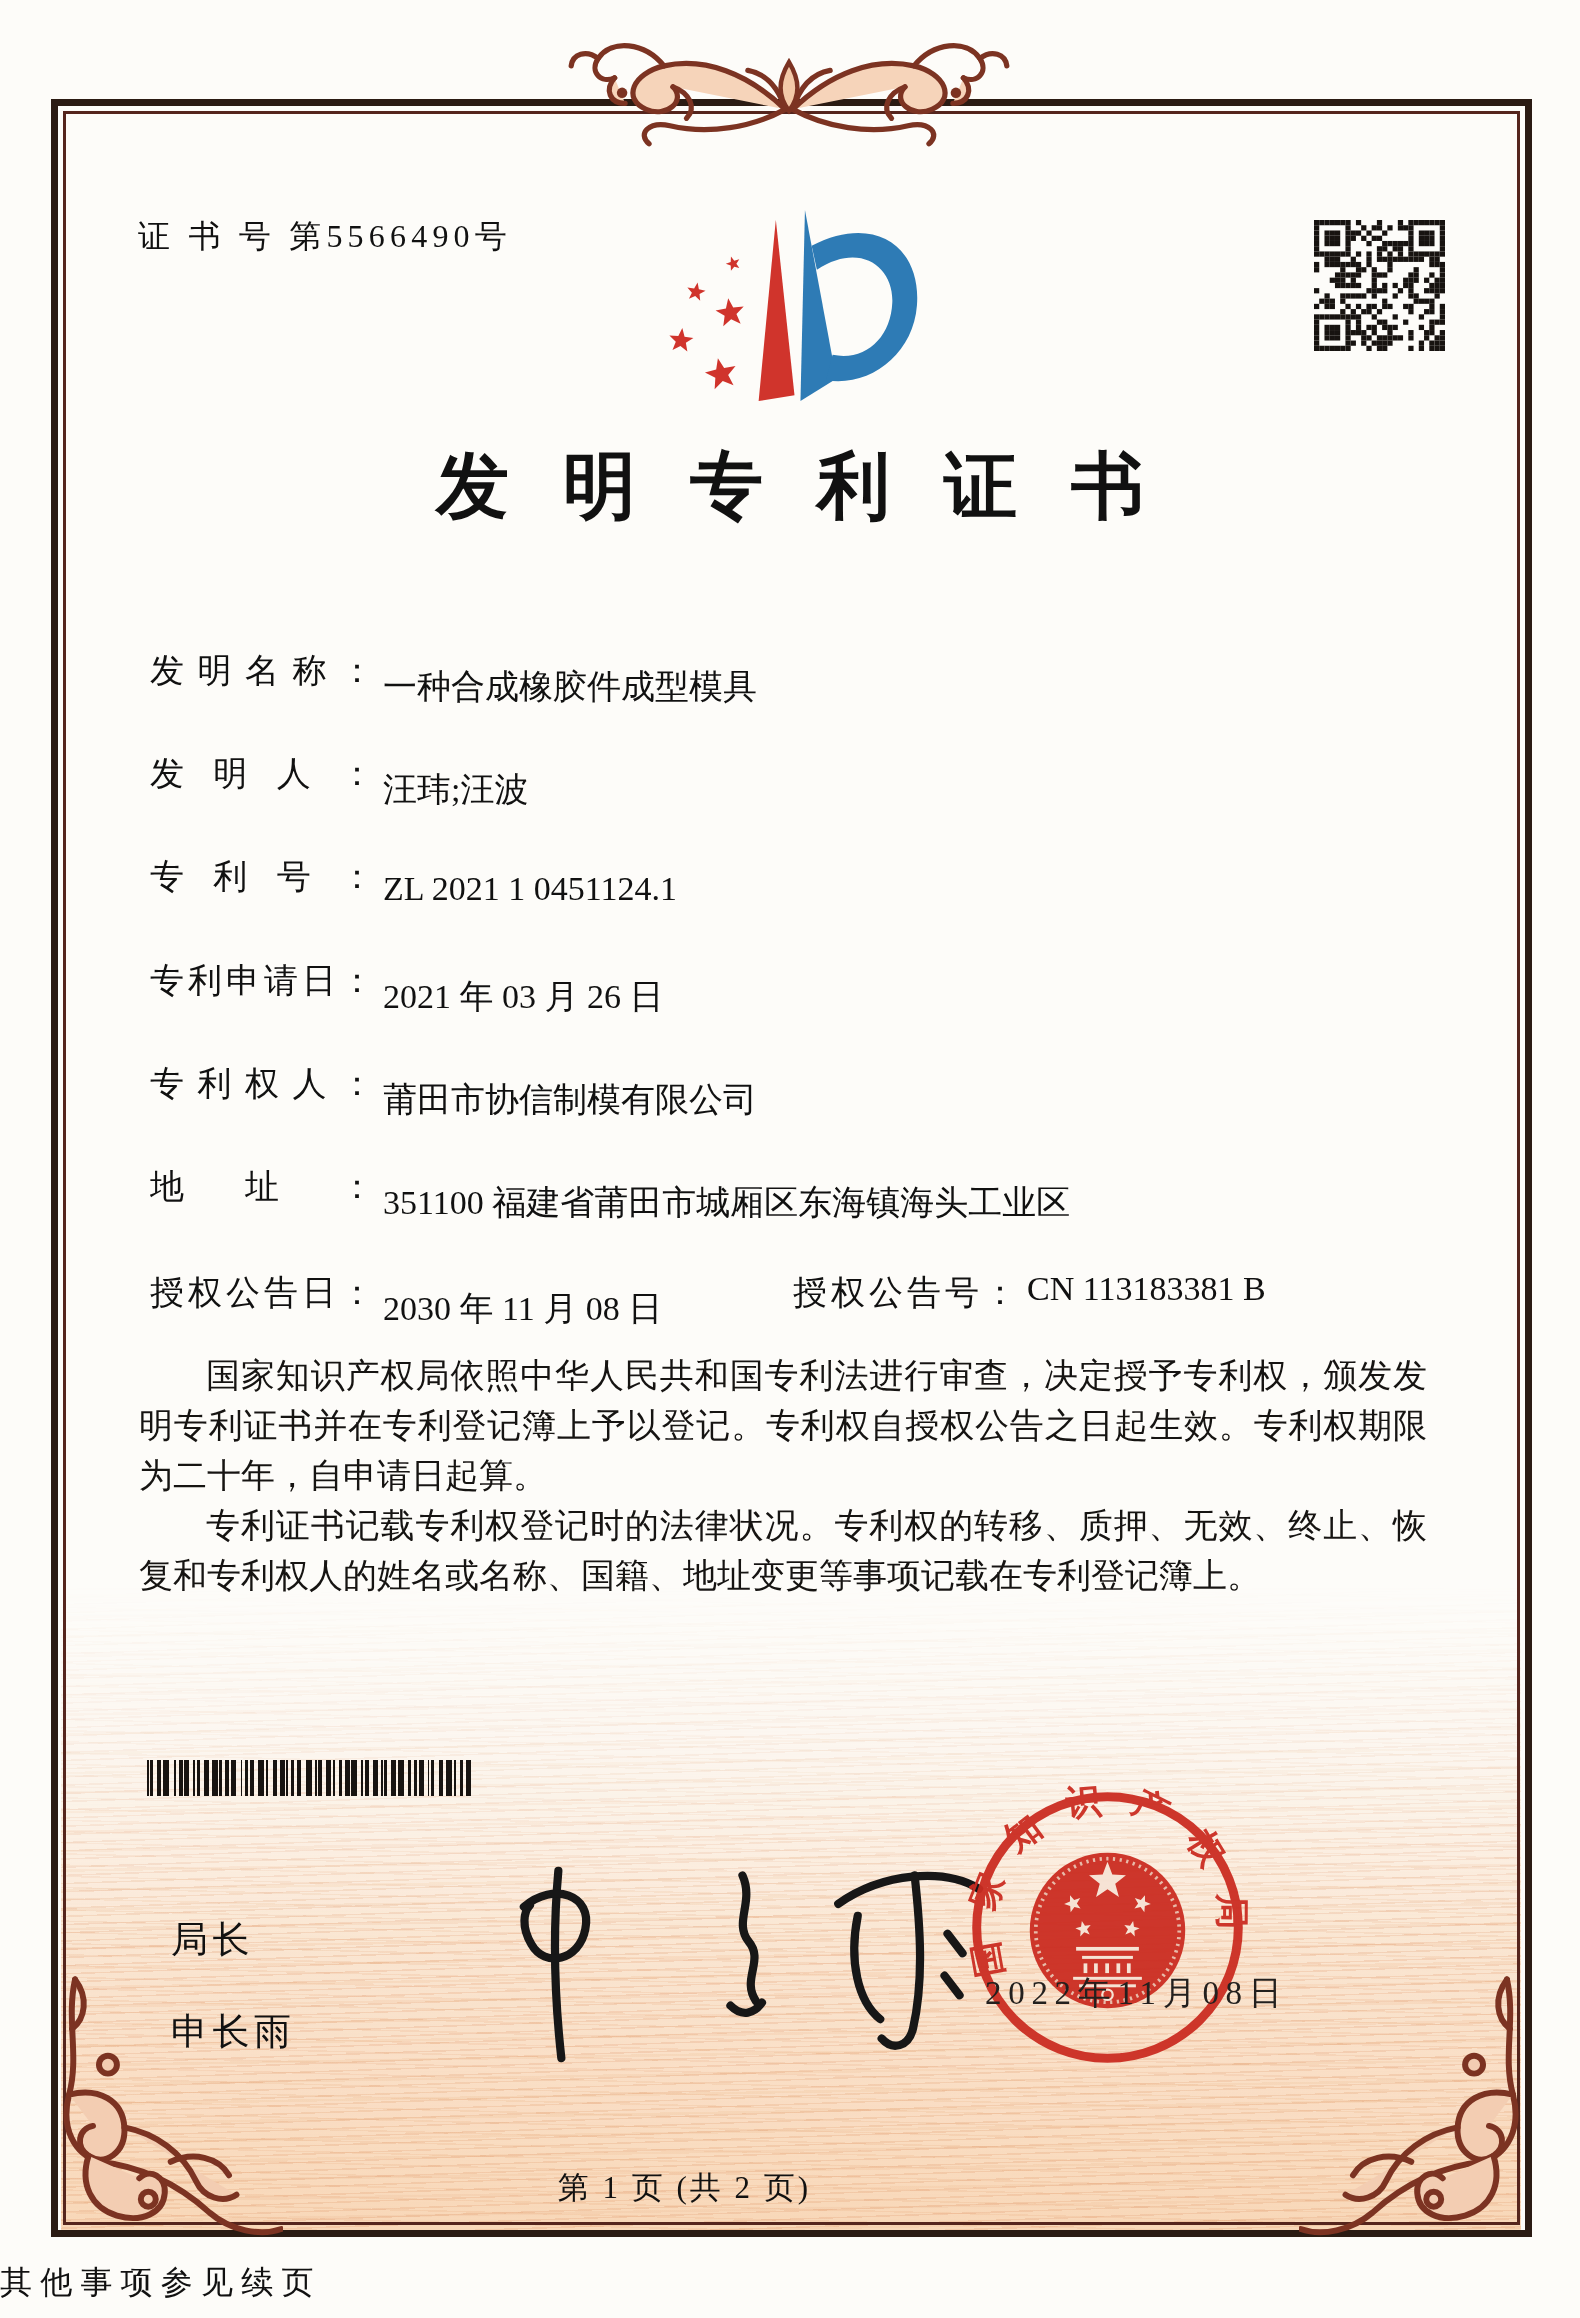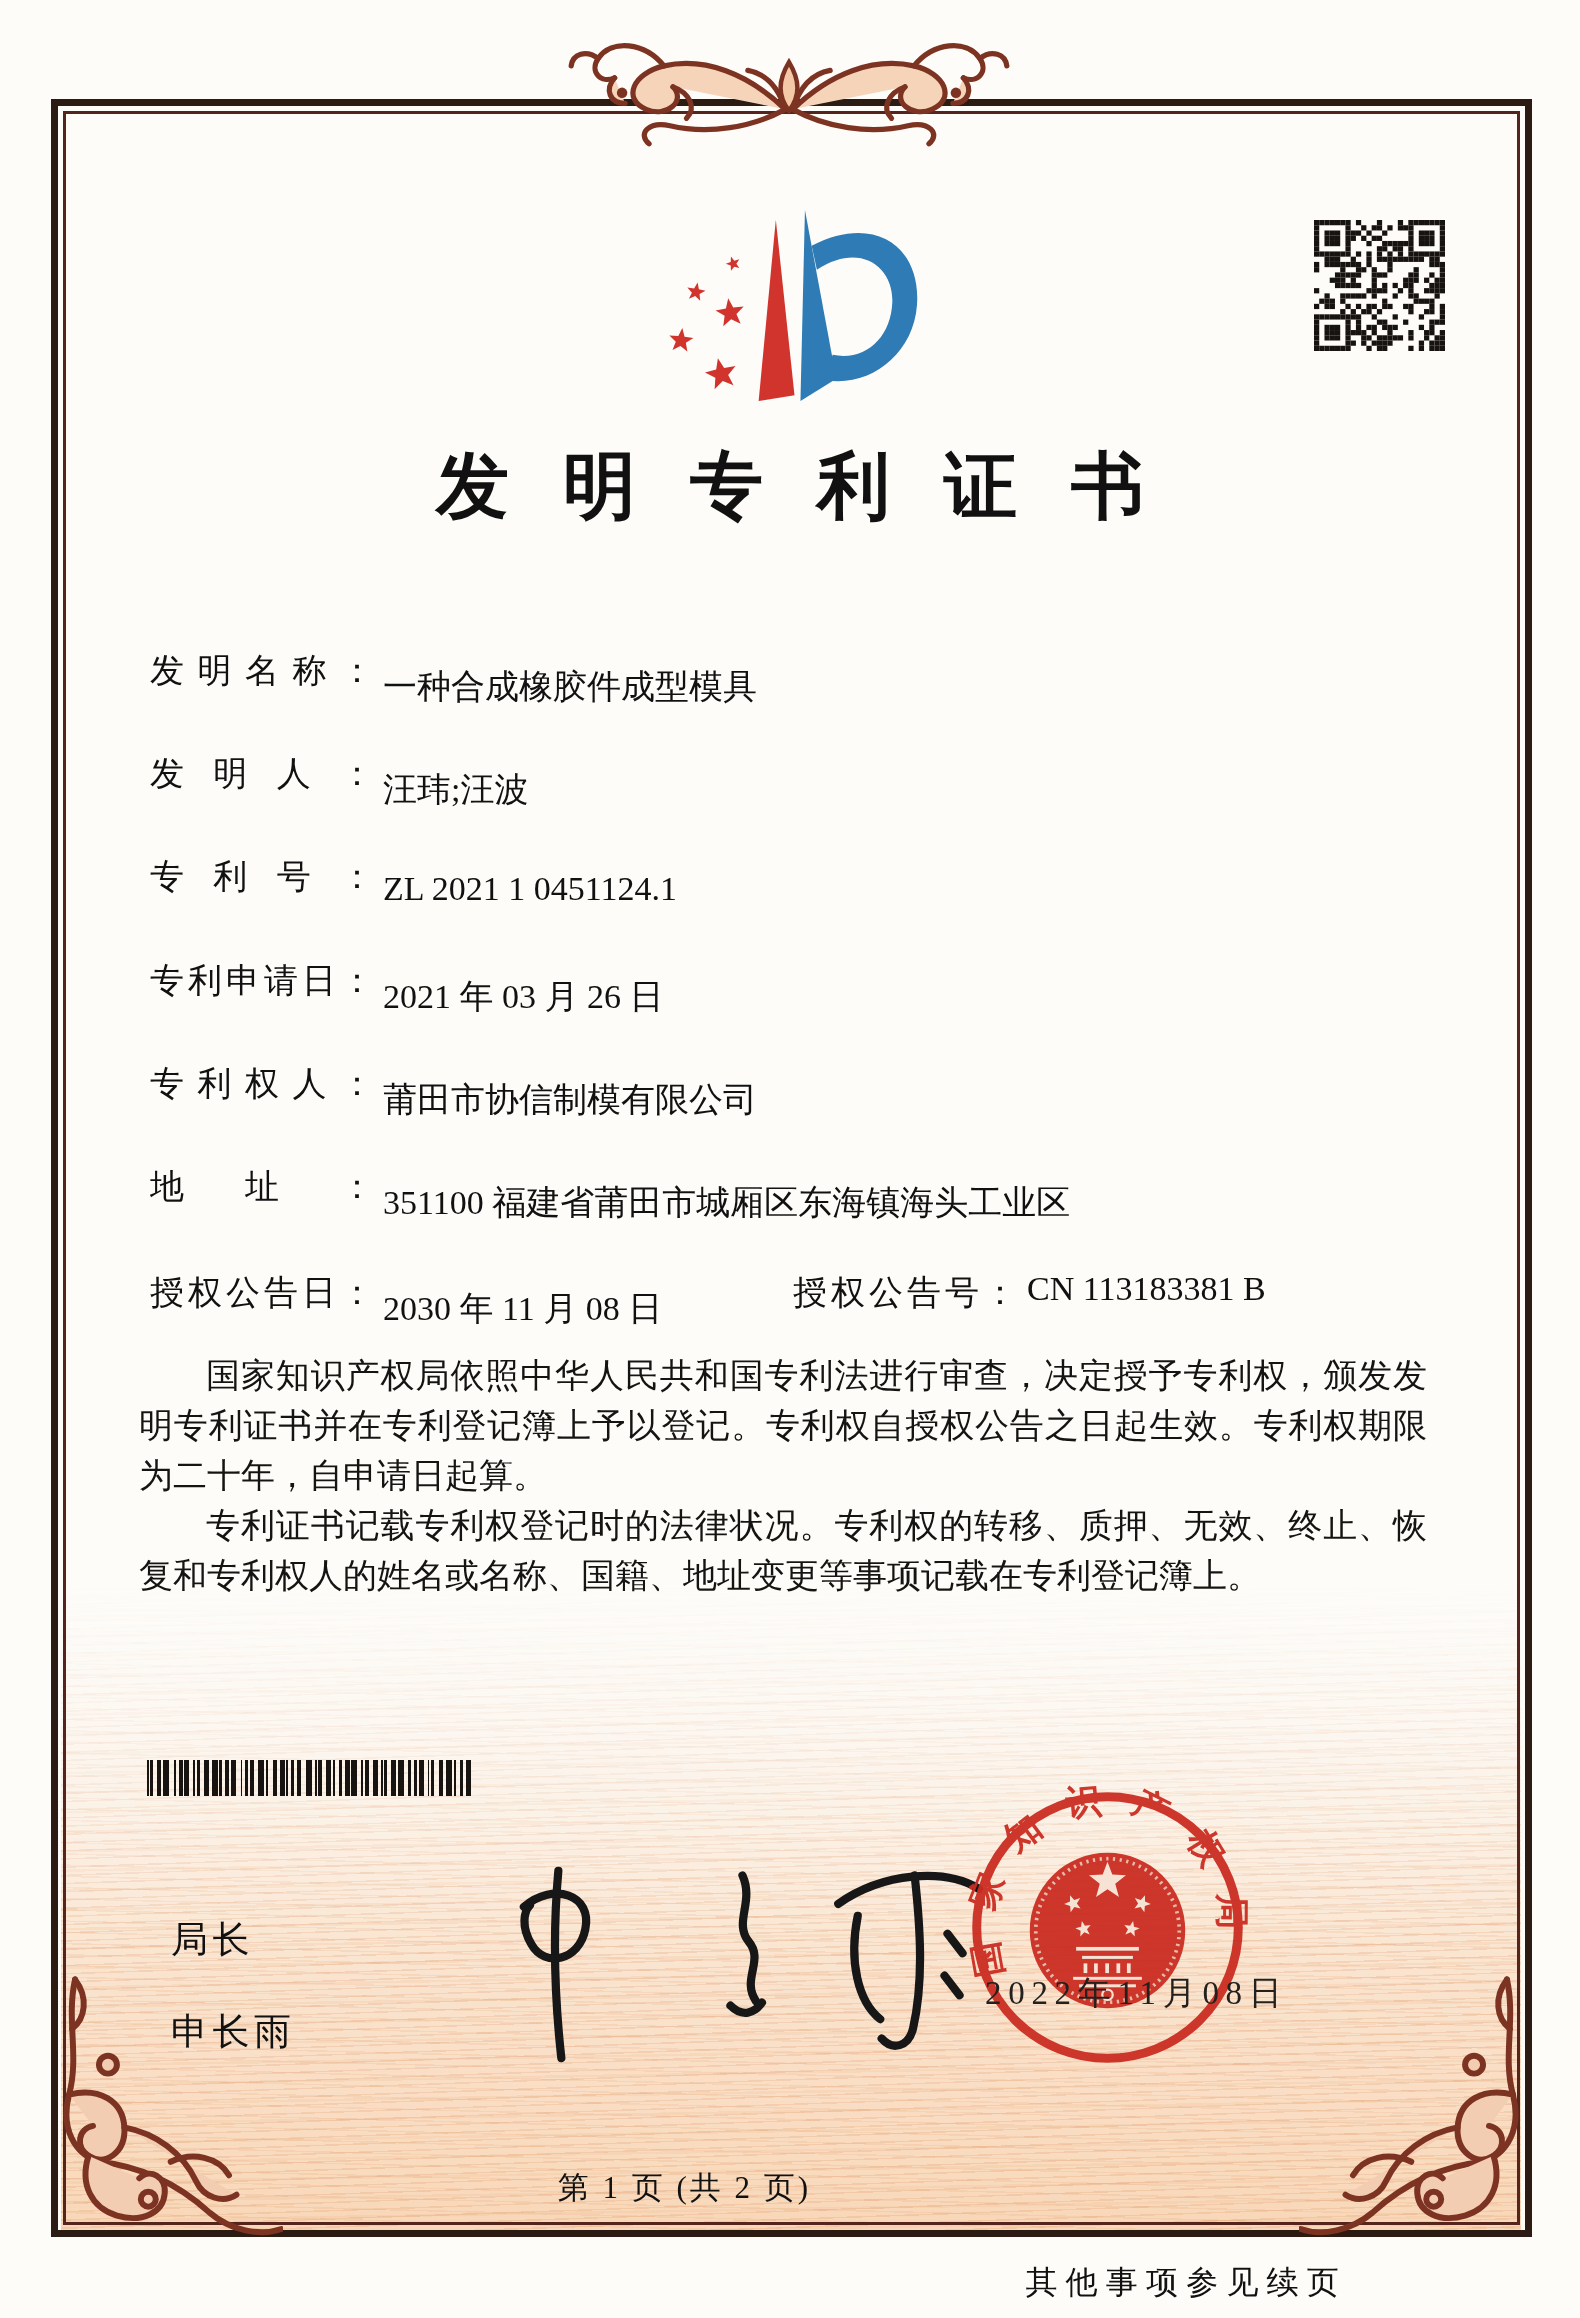--- a/index.html
+++ b/index.html
@@ -41,21 +41,21 @@
   .signer-title{position:absolute;left:171px;top:1915px;font-size:37px;letter-spacing:4.5px;}
   .signer-name{position:absolute;left:171px;top:2007px;font-size:37px;letter-spacing:4.5px;}
   .sig-svg{position:absolute;left:419px;top:1832px;}
   
   .seal{position:absolute;left:964px;top:1784px;opacity:.95;}
   .date-stamp{position:absolute;left:985px;top:1959px;font-size:33px;letter-spacing:6.7px;
         color:#23201e;z-index:6;white-space:nowrap;margin-top:12px;}
   
   .page-indicator{position:absolute;left:0;top:2167px;width:1369px;text-align:center;
         font-size:31px;letter-spacing:3px;}
-  .continuation{position:absolute;left:0;top:2261px;width:1347px;text-align:right;
+  .continuation{position:absolute;left:0;top:2261px;width:1347px;text-align:left;
         font-size:32px;letter-spacing:8.2px;}
   .orn{position:absolute;}
 </style>
 </head>
 <body>
 
 <div class="page">
 
   <div class="band"></div>
 
@@ -73,20 +73,21 @@
         <path d="M230,50 C214,38 196,44 194,60"></path>
         <circle cx="262" cy="96" r="7" fill="#7c3322" stroke="none"></circle>
         <path d="M480,118 C470,86 452,70 430,66"></path>
       </g>
     </defs>
     <use href="#dragHalf"></use>
     <use href="#dragHalf" transform="translate(970,0) scale(-1,1)"></use>
     <path d="M485,55 C470,80 470,100 485,120 C500,100 500,80 485,55 Z" fill="#f3c9a8" stroke="#7c3322" stroke-width="6"></path>
   </svg>
 
+  <div class="cert-no">证 书 号 第5566490号</div>
 
   <svg class="logo" width="269" height="224" viewBox="0 0 360 300">
     <defs>
       <path id="star" d="M0,-10 L2.47,-3.4 L9.51,-3.09 L3.99,1.3 L5.88,8.09 L0,4.2 L-5.88,8.09 L-3.99,1.3 L-9.51,-3.09 L-2.47,-3.4 Z"></path>
     </defs>
     <path d="M159,25 L136,268 L184,260 Z" fill="#d0342c"></path>
     <path d="M198,12 L192,268 L240,238 Z" fill="#2e7bb5"></path>
     <path d="M207,60 C292,16 354,62 348,140 C343,206 284,250 226,240 L235,206 C279,215 313,183 315,136 C317,88 272,54 214,92 Z" fill="#2e7bb5"></path>
     <g fill="#d0342c">
       <use href="#star" transform="translate(102,84) scale(1.0) rotate(-18)"></use>

